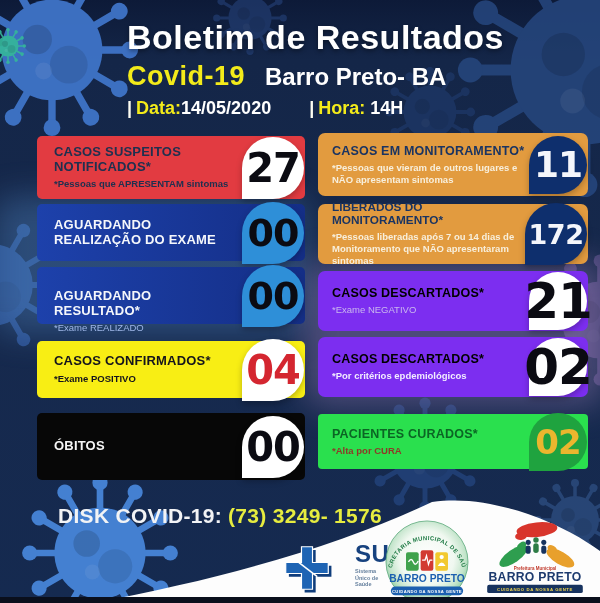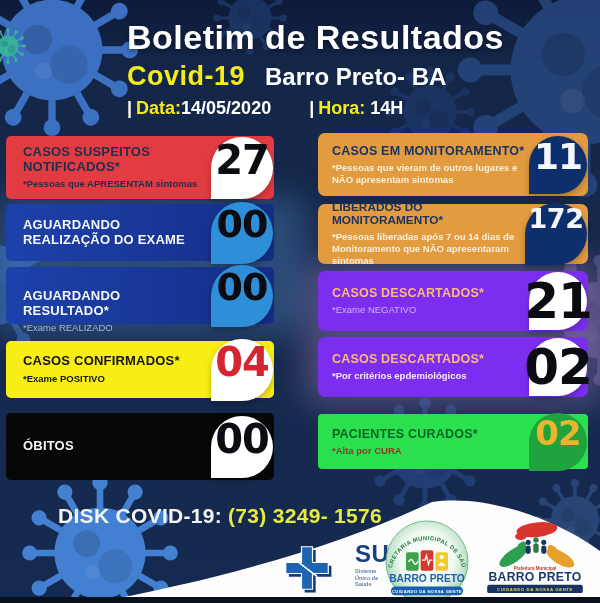--- a/index.html
+++ b/index.html
@@ -25,26 +25,26 @@
   .meta .val{color:#fff;}
   .meta .gap{display:inline-block;width:38px;}
 
   
   .card{position:absolute;z-index:3;display:flex;align-items:center;border-radius:5px;}
   .card .txt{padding-left:17px;padding-right:70px;}
   .card .t{font-weight:700;font-size:13px;line-height:1.12;letter-spacing:.2px;}
   .card .s{font-weight:700;font-size:9.5px;line-height:1.25;margin-top:4px;}
   .card .s:empty{display:none;}
   .bubble{position:absolute;right:1px;top:50%;transform:translateY(-50%);
-    display:flex;justify-content:center;
+    display:flex;align-items:center;justify-content:center;
     border-radius:50% 50% 50% 0;box-shadow:0 3px 6px rgba(0,0,0,.25);}
   .bubble span{font-family:"DejaVu Sans",sans-serif;font-weight:700;letter-spacing:-1px;}
 
   
-  .c-l{left:6px;width:268px;}
+  .c-l{left:37px;width:268px;}
   .c-l .bubble{width:62px;height:62px;}
   .c-l0{top:136px;height:63px;background:#e23b41;}
   .c-l0 .t,.c-l0 .s{color:#20304f;}
   .c-l0 .bubble{background:#fff;} .c-l0 .bubble span{font-size:40px;color:#0b0b12;}
   .c-l1{top:204px;height:57px;background:linear-gradient(90deg,#1d41ab,#142e86);}
   .c-l1 .t{color:#f5f7fb;}
   .c-l1 .bubble,.c-l2 .bubble{background:#2e8fd8;}
   .c-l1 .bubble span,.c-l2 .bubble span{font-size:38px;color:#0b0b12;}
   .c-l2{top:267px;height:57px;background:linear-gradient(90deg,#1d41ab,#142e86);}
   .c-l2 .txt{text-align:left;}
@@ -64,21 +64,21 @@
   .c-r0{top:133px;height:63px;background:#e29b3f;border-radius:7px;}
   .c-r0 .t,.c-r1 .t{color:#1a3462;}
   .c-r0 .s,.c-r1 .s{color:#f8efdc;}
   .c-r0 .bubble,.c-r1 .bubble{background:#0e2f6d;}
   .c-r0 .bubble span{font-size:36px;color:#f4f6fb;}
   .c-r1{top:204px;height:60px;background:#e29b3f;border-radius:7px;}
   .c-r1 .t{font-size:11.8px;letter-spacing:0;}
   .c-r1 .bubble{width:62px;height:62px;}
   .c-r1 .bubble span{font-size:27px;color:#f4f6fb;letter-spacing:-.5px;}
   .c-r2{top:271px;height:60px;background:#7c2ef0;border-radius:7px;}
-  .c-r2 .t,.c-r3 .t{color:#fdba74;}
+  .c-r2 .t,.c-r3 .t{color:#000000;}
   .c-r2 .s{color:#c9b6ee;font-weight:400;}
   .c-r2 .bubble,.c-r3 .bubble{background:#fff;}
   .c-r2 .bubble span,.c-r3 .bubble span{font-size:50px;color:#0b0b12;}
   .c-r3{top:337px;height:60px;background:#7c2ef0;border-radius:7px;}
   .c-r3 .s{color:#f2ecff;}
   .c-r4{top:414px;height:55px;background:#2ae04e;border-radius:4px;}
   .c-r4 .t{color:#0b6524;}
   .c-r4 .s{color:#8e3a28;}
   .c-r4 .bubble{background:#1fa33f;box-shadow:none;}
   .c-r4 .bubble span{font-size:34px;color:#eab62e;}

